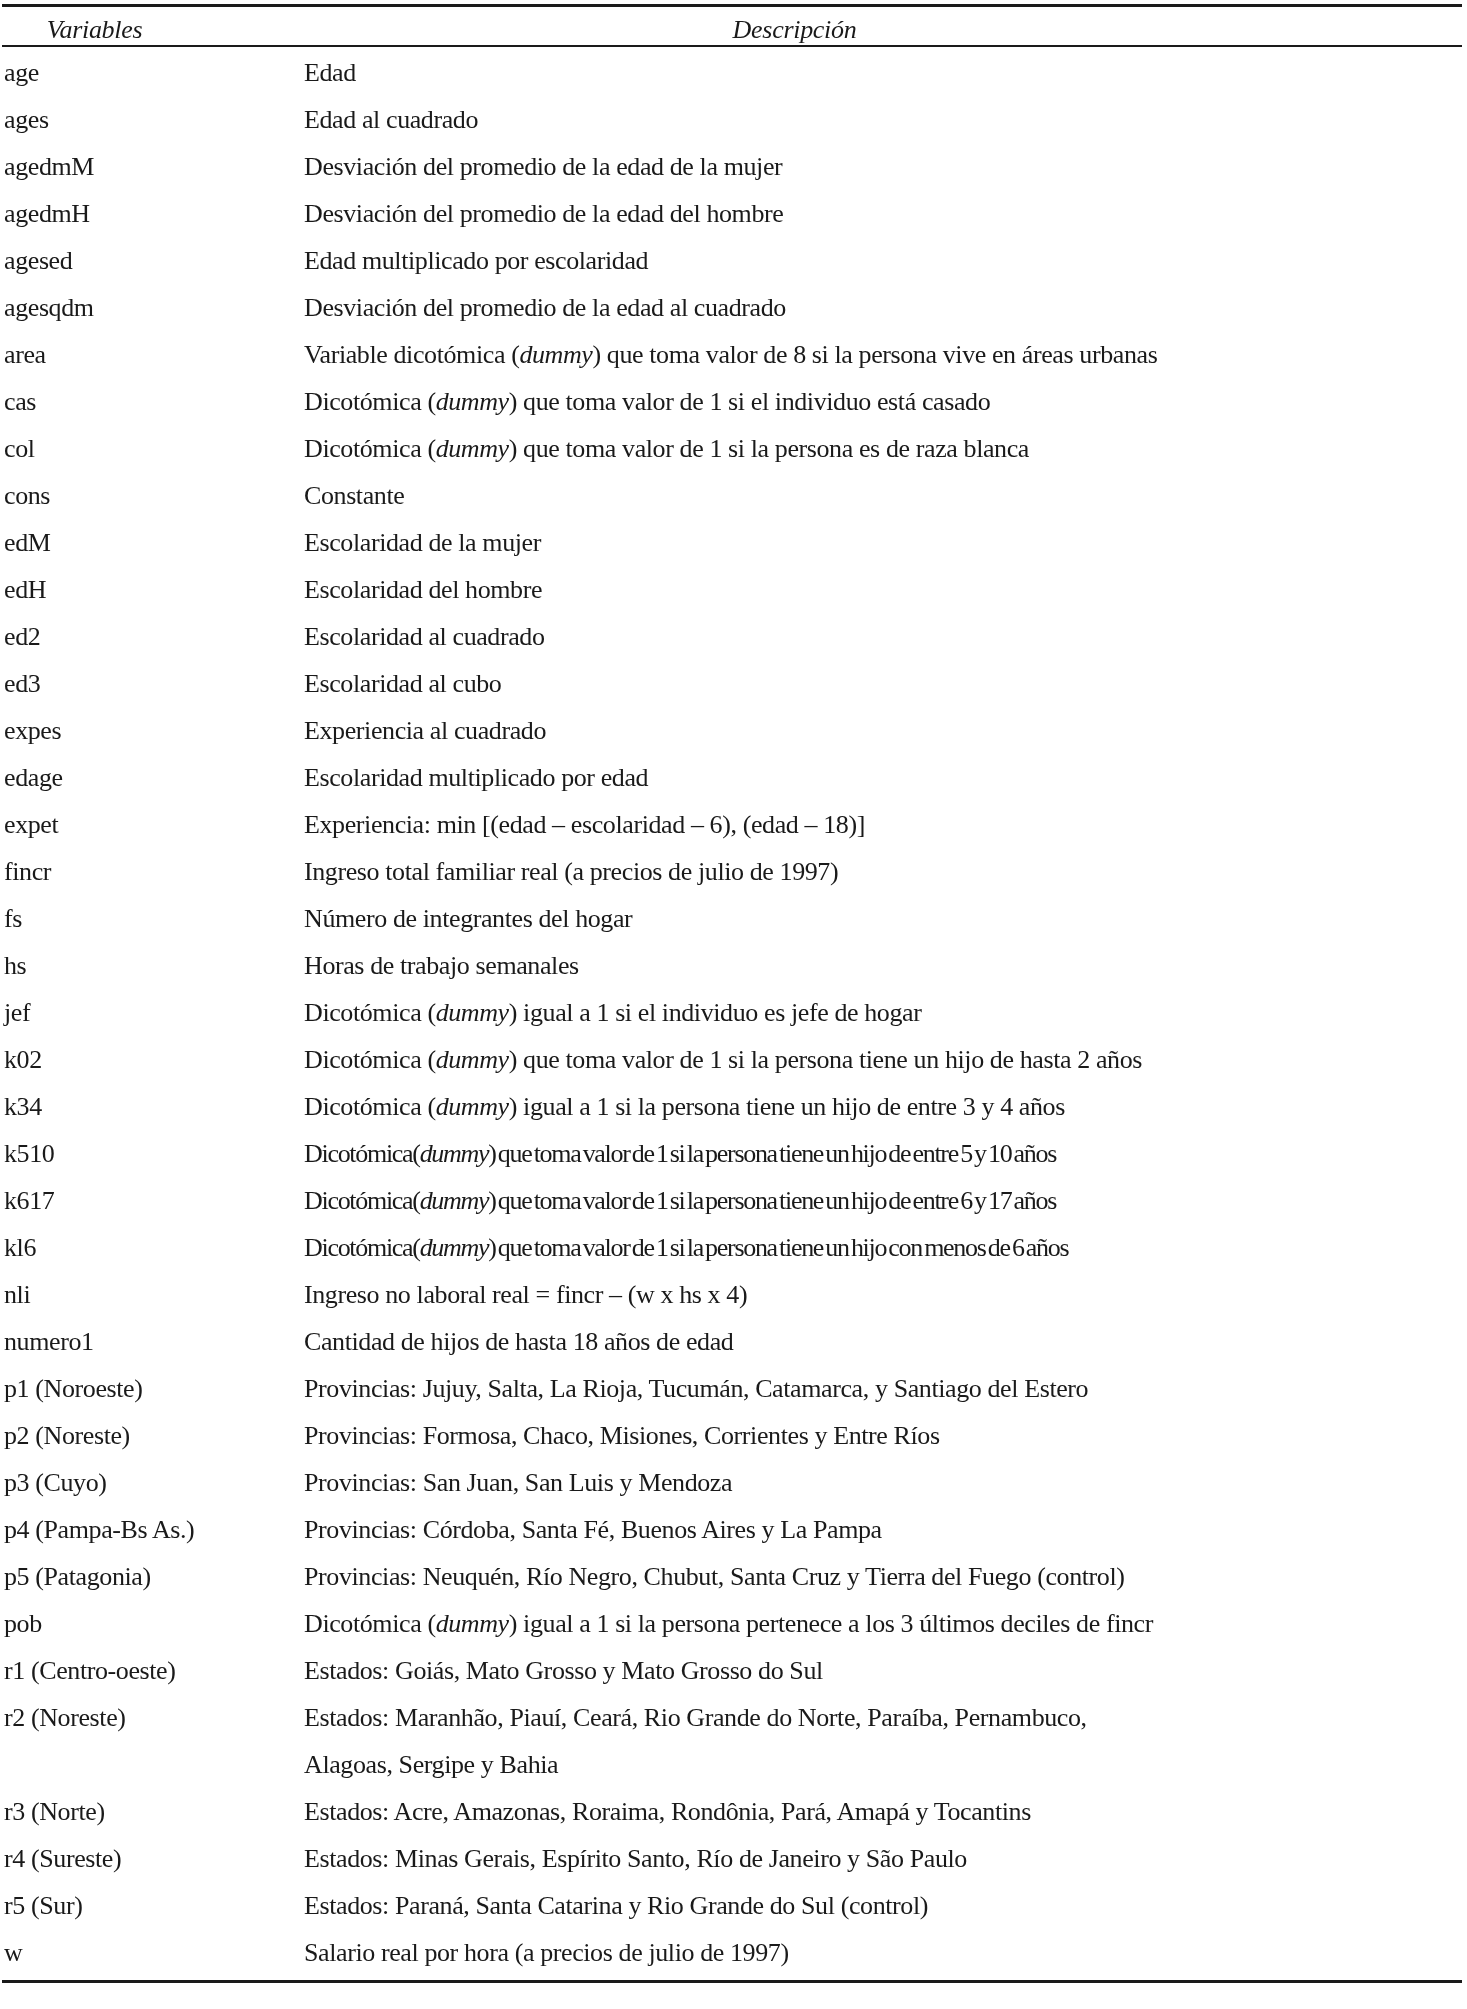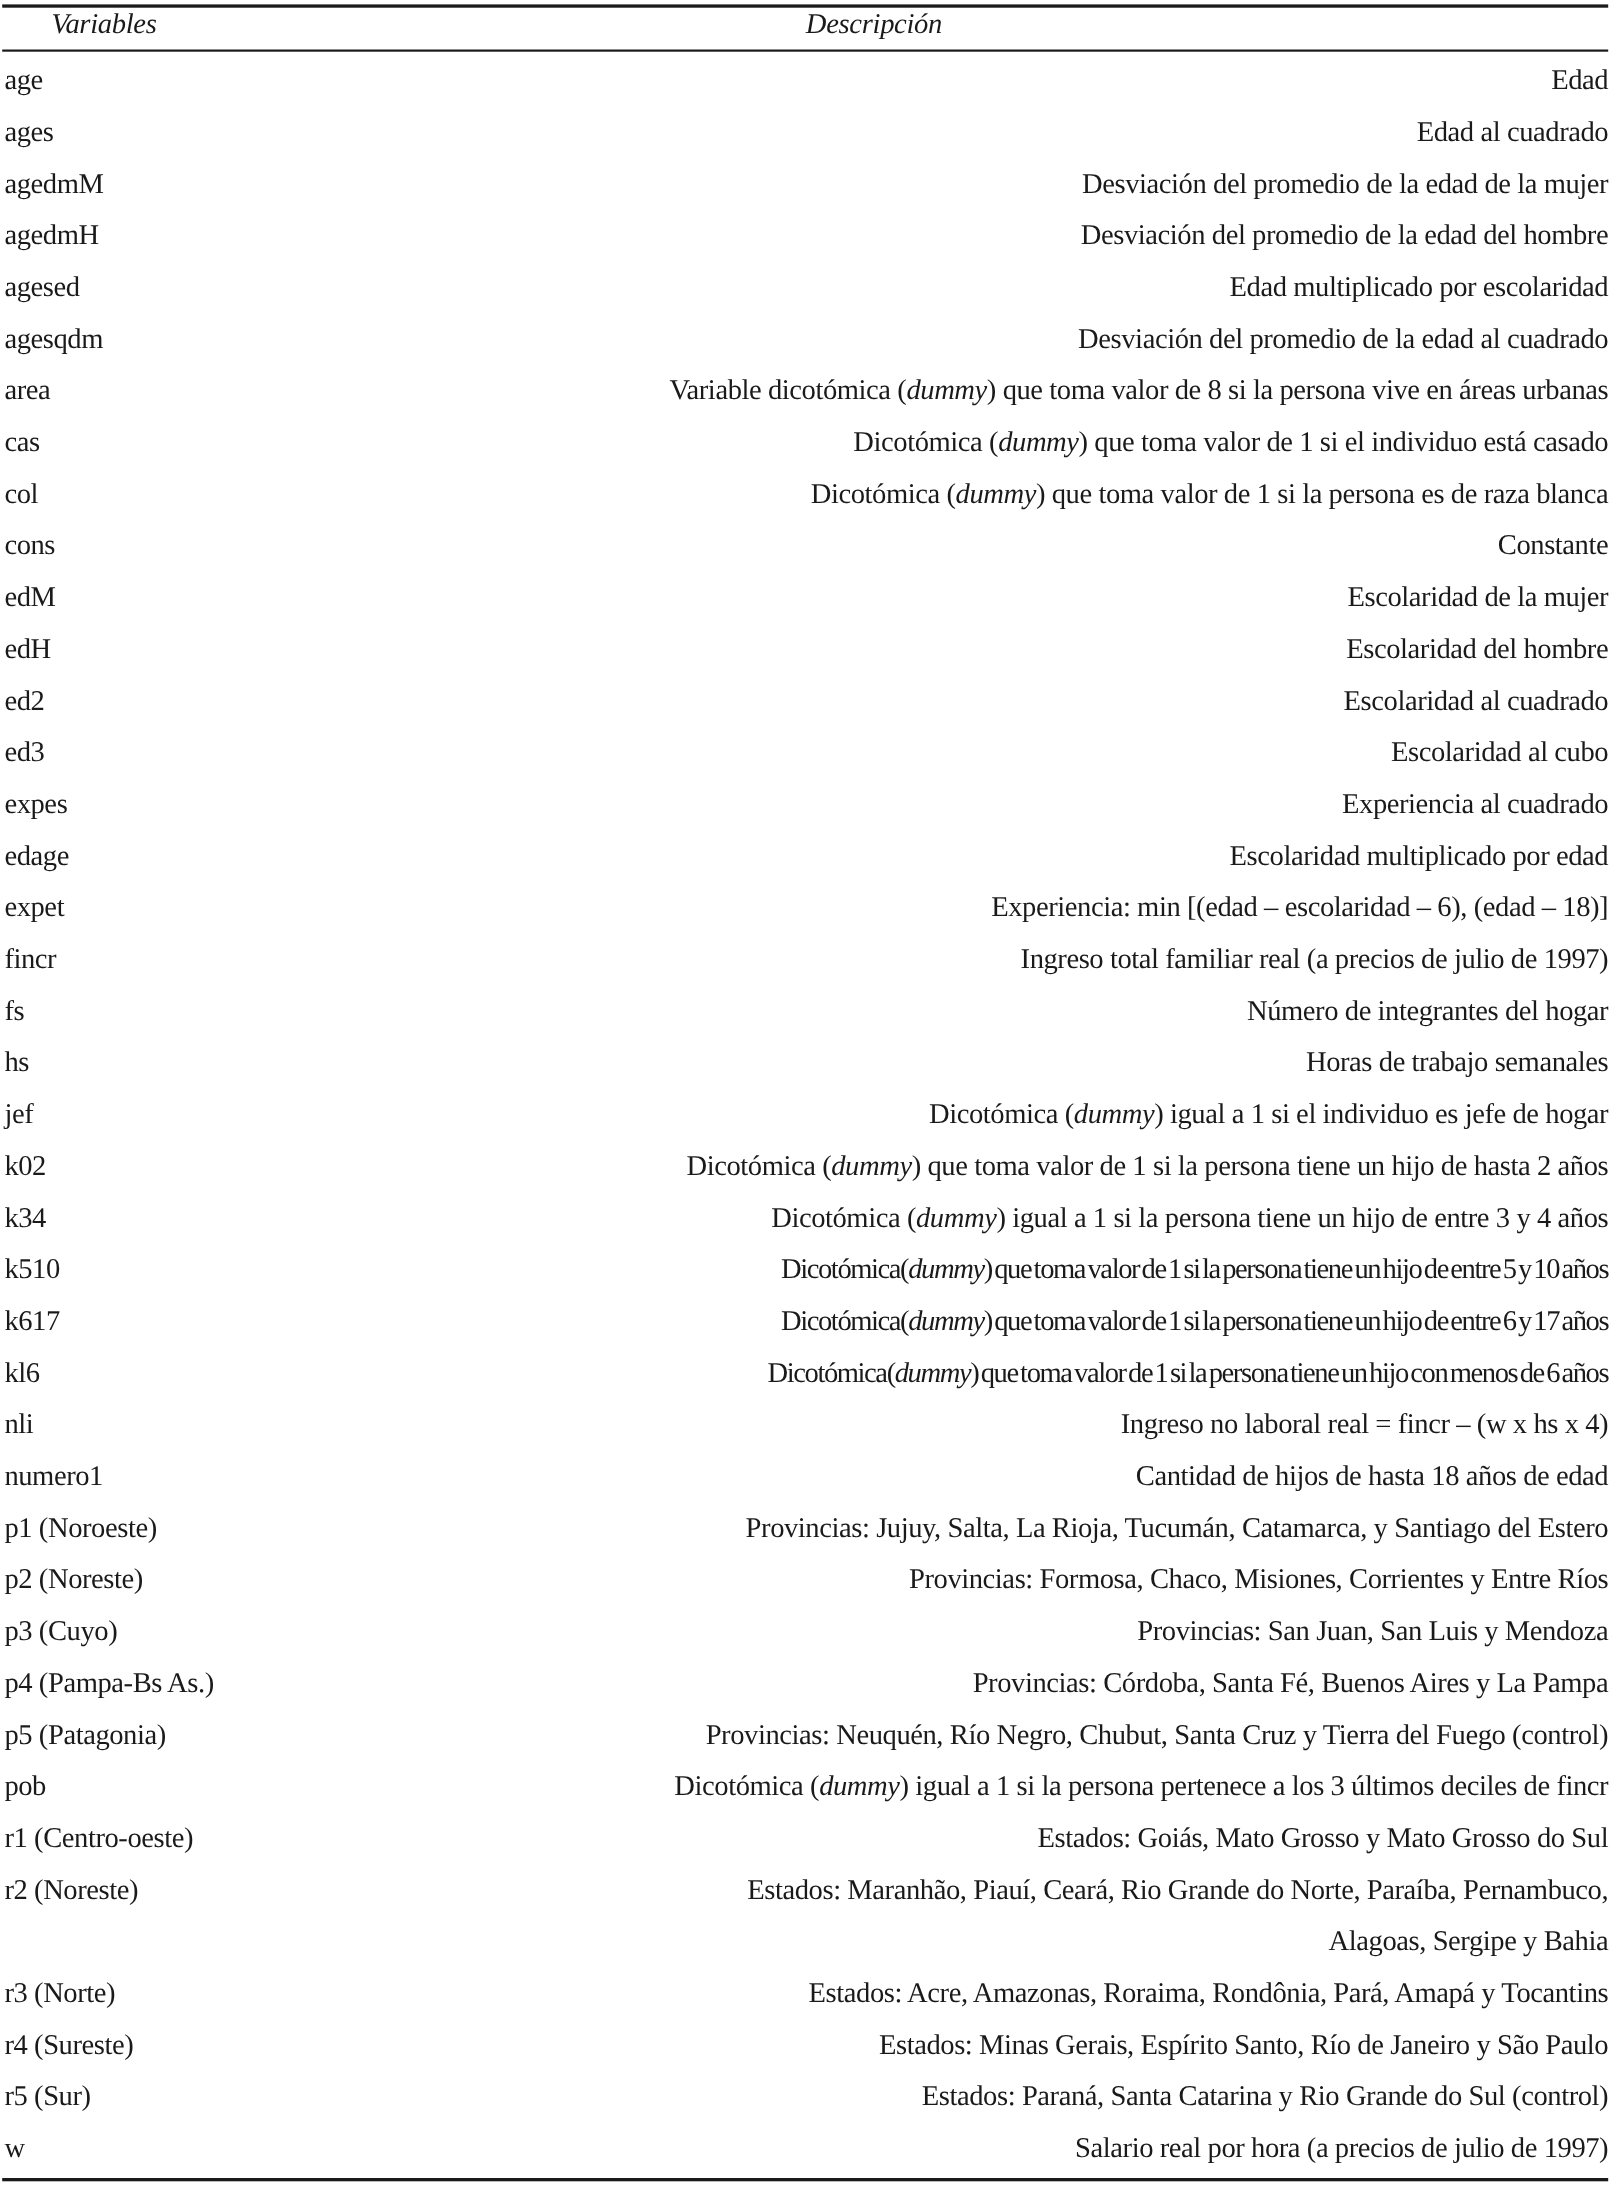--- a/index.html
+++ b/index.html
@@ -7,32 +7,32 @@
       width: 1467px; height: 2009px; overflow: hidden;
       font-family: "Liberation Serif", "DejaVu Serif", serif;
       color: #1a1a1a;
     }
     .table-wrap {
       position: absolute; left: 2px; top: 4px; width: 1460px;
     }
     .rule-thick { height: 3px; background: #1a1a1a; }
     .rule-thin { height: 1.5px; background: #1a1a1a; }
     .header {
-      display: flex; height: 38px; align-items: flex-start;
+      display: flex; height: 38px; align-items: flex-end;
       font-style: italic; font-size: 26px; letter-spacing: -0.3px;
     }
     .header .h-var { width: 185px; text-align: center; }
     .header .h-desc { flex: 1; text-align: center; padding-right: 60px; }
     .rows { padding-top: 2px; }
     .row {
       display: flex; align-items: flex-start;
       font-size: 26px; line-height: 47px; letter-spacing: -0.4px;
     }
     .row .var { width: 300px; flex: 0 0 300px; white-space: nowrap; padding-left: 2px; }
-    .row .desc { flex: 1; white-space: nowrap; text-align: right; }
+    .row .desc { flex: 1; white-space: nowrap; }
     .row.tight .desc { letter-spacing: -1.3px; word-spacing: -3px; }
     .row .desc em { font-style: italic; }
     .row.multi .desc { white-space: normal; }
     .row.multi .desc span { display: block; }
     .bottom { margin-top: 4px; }
   </style>
 </head>
 <body>
 
 <div class="table-wrap">

